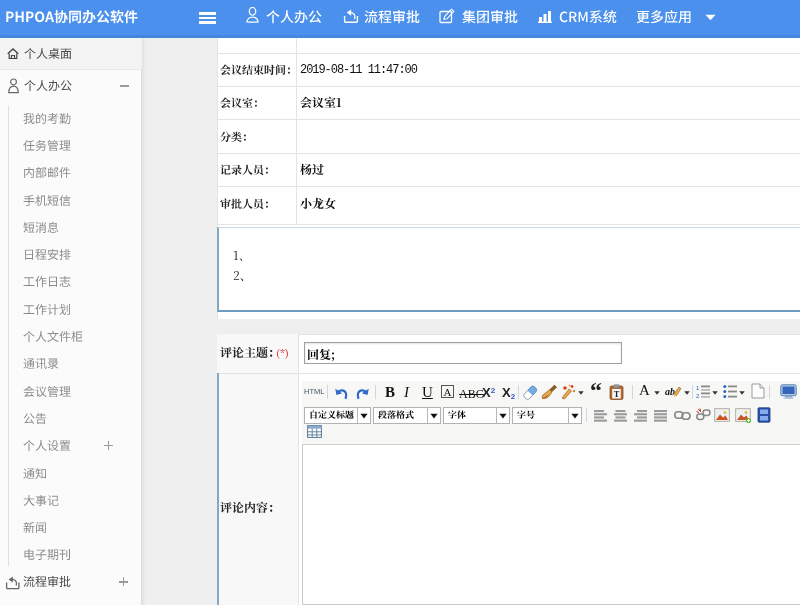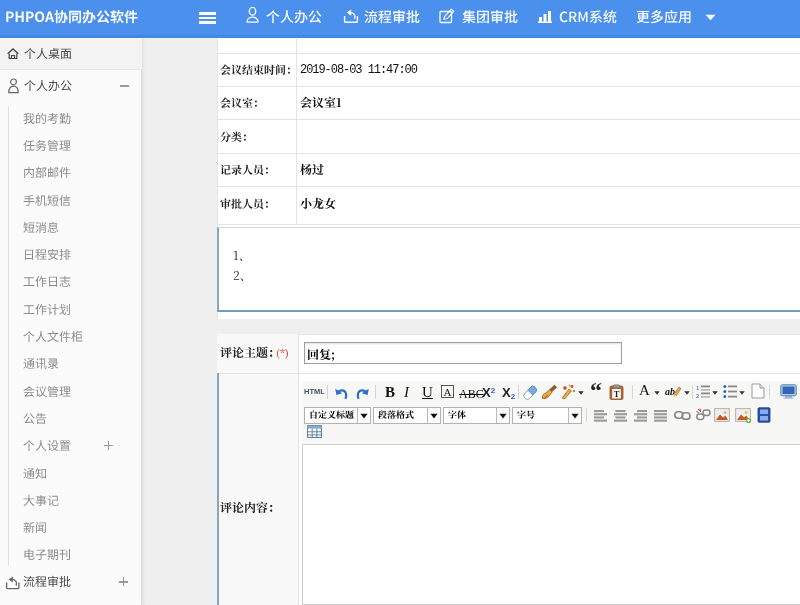--- a/index.html
+++ b/index.html
@@ -149,21 +149,21 @@
   </svg>
 <svg style="position:absolute;left:220px;top:131px" width="34" height="14" viewBox="0 0 34 14">
     <path transform="translate(0,10)" d="M5.3 -8.6 3.6 -9.3C3.1 -7.6 1.9 -5.4 0.3 -4.1L0.4 -4C2.6 -5 4.1 -6.8 4.9 -8.4C5.2 -8.4 5.3 -8.5 5.3 -8.6ZM7.4 -9.1 6.6 -9.4 6.4 -9.4C7 -6.7 8.1 -5.1 9.8 -4C10 -4.5 10.4 -5 10.8 -5.1L10.8 -5.3C9.2 -5.9 7.7 -7.1 7 -8.5C7.2 -8.8 7.3 -9 7.4 -9.1ZM5.4 -4.7H1.9L2 -4.4H3.9C3.8 -2.8 3.5 -0.9 0.7 0.8L0.8 1C4.5 -0.5 5.1 -2.5 5.3 -4.4H7.3C7.2 -2.2 7 -0.8 6.7 -0.5C6.6 -0.4 6.5 -0.4 6.3 -0.4C6 -0.4 5.1 -0.5 4.6 -0.5V-0.4C5.1 -0.3 5.6 -0.1 5.8 0.1C6 0.3 6 0.6 6 1C6.8 1 7.2 0.9 7.6 0.5C8.2 0 8.4 -1.5 8.6 -4.2C8.8 -4.2 8.9 -4.3 9 -4.4L7.9 -5.4L7.2 -4.7Z M13 -8.9 12.9 -8.8C13.3 -8.4 13.8 -7.7 14 -7.1C15.2 -6.4 16 -8.6 13 -8.9ZM20.2 -7.6 19.6 -6.7H17.8C18.5 -7.2 19.4 -7.8 19.9 -8.2C20.1 -8.2 20.3 -8.3 20.4 -8.4L18.8 -9C18.4 -8.3 17.9 -7.4 17.5 -6.7H17.1V-8.9C17.4 -8.9 17.4 -9 17.5 -9.2L15.8 -9.3V-6.7H11.5L11.6 -6.4H14.9C14.1 -5.3 12.8 -4.2 11.4 -3.5L11.5 -3.3C13.2 -3.9 14.7 -4.6 15.8 -5.6V-3.9H16C16.5 -3.9 17.1 -4.1 17.1 -4.2V-6C18.1 -5.4 19.2 -4.5 19.9 -3.8C21.3 -3.3 21.6 -5.9 17.1 -6.2V-6.4H21.2C21.4 -6.4 21.5 -6.5 21.5 -6.6C21 -7 20.2 -7.6 20.2 -7.6ZM20.4 -3.6 19.7 -2.7H16.8L16.9 -3.4C17.1 -3.4 17.3 -3.6 17.3 -3.7L15.5 -3.8C15.5 -3.4 15.5 -3 15.4 -2.7H11.3L11.4 -2.3H15.4C15.1 -1 14.2 -0 11.3 0.8L11.4 1C15.4 0.3 16.4 -0.8 16.7 -2.3H16.8C17.4 -0.4 18.8 0.5 20.7 1C20.9 0.4 21.2 -0.1 21.7 -0.2V-0.3C19.7 -0.5 17.9 -1 17 -2.3H21.4C21.5 -2.3 21.6 -2.4 21.7 -2.5C21.2 -2.9 20.4 -3.6 20.4 -3.6Z M24.9 -0.3C25.5 -0.3 25.9 -0.7 25.9 -1.2C25.9 -1.8 25.5 -2.2 24.9 -2.2C24.4 -2.2 24 -1.8 24 -1.2C24 -0.7 24.4 -0.3 24.9 -0.3ZM24.9 -4.5C25.5 -4.5 25.9 -5 25.9 -5.5C25.9 -6 25.5 -6.5 24.9 -6.5C24.4 -6.5 24 -6 24 -5.5C24 -5 24.4 -4.5 24.9 -4.5Z" fill="#222"></path>
   </svg>
 <svg style="position:absolute;left:220px;top:164px" width="56" height="14" viewBox="0 0 56 14">
     <path transform="translate(0,10)" d="M1.3 -9.3 1.2 -9.2C1.7 -8.7 2.3 -7.8 2.6 -7.1C3.8 -6.4 4.7 -8.8 1.3 -9.3ZM3 -5.7C3.3 -5.7 3.4 -5.8 3.5 -5.9L2.4 -6.8L1.8 -6.2H0.4L0.5 -5.9H1.8V-1.4C1.8 -1.1 1.7 -1 1.3 -0.7L2.2 0.6C2.3 0.5 2.4 0.4 2.5 0.2C3.4 -0.8 4.1 -1.7 4.4 -2.2L4.3 -2.3L3 -1.5ZM4.6 -5.4V-0.6C4.6 0.3 5 0.5 6.3 0.5H7.8C10.2 0.5 10.7 0.4 10.7 -0.2C10.7 -0.4 10.6 -0.5 10.2 -0.7L10.2 -2.1H10.1C9.8 -1.4 9.6 -0.9 9.5 -0.7C9.4 -0.6 9.3 -0.6 9.2 -0.6C8.9 -0.5 8.5 -0.5 7.9 -0.5H6.4C5.9 -0.5 5.9 -0.6 5.9 -0.8V-4.6H8.4V-3.7H8.6C9 -3.7 9.6 -3.9 9.6 -4V-7.8C9.9 -7.8 10.1 -8 10.2 -8.1L8.9 -9.1L8.2 -8.4H4.1L4.2 -8.1H8.4V-4.9H6L4.6 -5.4Z M12.8 -4.7 12.7 -4.6C13.1 -4.2 13.7 -3.5 13.8 -2.8C15 -2 16 -4.3 12.8 -4.7ZM20.3 -6.3 19.5 -5.4H19.4L19.5 -8.2C19.7 -8.2 19.8 -8.2 19.9 -8.4L18.6 -9.3L18.1 -8.7H12.6L12.7 -8.4H18.2L18.1 -7H13L13.1 -6.7H18.1L18 -5.4H11.4L11.5 -5H15.8V-2.9C14 -2.1 12.3 -1.4 11.5 -1.1L12.5 0.1C12.6 0.1 12.7 -0 12.7 -0.2C14 -1.1 15.1 -1.9 15.8 -2.5V-0.6C15.8 -0.5 15.8 -0.4 15.6 -0.4C15.3 -0.4 14.1 -0.5 14.1 -0.5V-0.4C14.7 -0.3 15 -0.1 15.2 0.1C15.3 0.3 15.4 0.6 15.4 1C16.9 0.9 17.1 0.3 17.1 -0.6V-4.5C17.8 -2 18.9 -0.7 20.6 0.2C20.7 -0.4 21.1 -0.8 21.6 -1L21.6 -1.1C20.6 -1.4 19.4 -1.9 18.5 -2.7C19.2 -3 20 -3.5 20.5 -3.8C20.8 -3.7 20.9 -3.8 21 -3.9L19.6 -4.8C19.3 -4.3 18.8 -3.6 18.3 -3C17.8 -3.5 17.4 -4.2 17.1 -5L17.1 -5H21.4C21.6 -5 21.7 -5.1 21.7 -5.2C21.2 -5.7 20.3 -6.3 20.3 -6.3Z M27.7 -8.7C28 -8.7 28.1 -8.8 28.1 -9L26.3 -9.2C26.3 -5.7 26.4 -2.1 22.4 0.8L22.5 1C26.6 -1 27.4 -3.8 27.6 -6.6C27.9 -3.1 28.7 -0.5 31.5 0.9C31.6 0.2 32 -0.3 32.7 -0.4L32.7 -0.5C29 -1.9 27.9 -4.5 27.7 -8.7Z M39.6 -4.4 37.8 -4.5C37.8 -1.9 38 -0.3 33.7 0.8L33.7 1C36.8 0.5 38.2 -0.3 38.7 -1.3C40.3 -0.7 41.3 0.1 41.9 0.7C43.1 1.8 45.4 -0.8 38.8 -1.5C39.2 -2.2 39.2 -3.1 39.2 -4.1C39.5 -4.1 39.6 -4.2 39.6 -4.4ZM35.9 -1.2V-4.9H41.2V-1.2H41.4C41.8 -1.2 42.4 -1.5 42.4 -1.5V-4.8C42.6 -4.8 42.8 -4.9 42.8 -5L41.6 -5.9L41.1 -5.2H36L34.6 -5.8V-0.8H34.8C35.4 -0.8 35.9 -1.1 35.9 -1.2ZM36.6 -6.2V-6.4H40.7V-6H40.9C41.3 -6 41.9 -6.2 41.9 -6.3V-8.2C42.1 -8.2 42.3 -8.3 42.3 -8.4L41.1 -9.3L40.6 -8.6H36.6L35.3 -9.2V-5.8H35.5C36 -5.8 36.6 -6.1 36.6 -6.2ZM40.7 -8.3V-6.8H36.6V-8.3Z M46.9 -0.3C47.5 -0.3 47.9 -0.7 47.9 -1.2C47.9 -1.8 47.5 -2.2 46.9 -2.2C46.4 -2.2 46 -1.8 46 -1.2C46 -0.7 46.4 -0.3 46.9 -0.3ZM46.9 -4.5C47.5 -4.5 47.9 -5 47.9 -5.5C47.9 -6 47.5 -6.5 46.9 -6.5C46.4 -6.5 46 -6 46 -5.5C46 -5 46.4 -4.5 46.9 -4.5Z" fill="#222"></path>
   </svg>
 <svg style="position:absolute;left:220px;top:198px" width="56" height="14" viewBox="0 0 56 14">
     <path transform="translate(0,10)" d="M1.7 -8.4H1.5C1.6 -7.9 1.1 -7.3 0.7 -7.1C0.4 -6.9 0.2 -6.6 0.3 -6.2C0.4 -5.8 1 -5.7 1.3 -6C1.7 -6.2 2 -6.7 1.9 -7.5H9.1C9 -7.1 8.9 -6.5 8.8 -6.1L8.3 -6.5L7.7 -5.9H6.1V-6.9C6.4 -6.9 6.5 -7 6.5 -7.1L4.8 -7.3V-5.9H3.2L1.8 -6.4V-0.9H2C2.6 -0.9 3.1 -1.2 3.1 -1.3V-1.8H4.8V1H5.1C5.6 1 6.1 0.7 6.1 0.6V-1.8H7.8V-1.2H8C8.5 -1.2 9.1 -1.5 9.1 -1.5V-5.3C9.3 -5.4 9.5 -5.5 9.6 -5.6L8.9 -6C9.4 -6.4 10 -6.9 10.4 -7.3C10.6 -7.3 10.7 -7.3 10.8 -7.4L9.7 -8.5L9 -7.8H5.8C6.5 -8.1 6.7 -9.3 4.6 -9.4L4.5 -9.3C4.7 -9 4.9 -8.5 4.9 -8C5 -7.9 5.2 -7.9 5.3 -7.8H1.9C1.8 -8 1.8 -8.2 1.7 -8.4ZM7.8 -5.5V-4H6.1V-5.5ZM7.8 -2.1H6.1V-3.7H7.8ZM4.8 -5.5V-4H3.1V-5.5ZM3.1 -2.1V-3.7H4.8V-2.1Z M14.4 -7.6 13.8 -6.8H13.8V-8.9C14.1 -8.9 14.2 -9 14.2 -9.2L12.6 -9.3V-6.8H11.3L11.3 -6.4H12.6V-4.3C12 -4.1 11.5 -4 11.3 -3.9L11.7 -2.5C11.9 -2.5 12 -2.6 12 -2.8L12.6 -3.1V-0.7C12.6 -0.6 12.5 -0.5 12.4 -0.5C12.2 -0.5 11.3 -0.6 11.3 -0.6V-0.4C11.7 -0.3 11.9 -0.2 12.1 0C12.2 0.2 12.3 0.6 12.3 1C13.6 0.9 13.8 0.3 13.8 -0.5V-3.9C14.4 -4.3 14.8 -4.7 15.2 -4.9L15.1 -5L13.8 -4.6V-6.4H15C15.2 -6.4 15.3 -6.5 15.3 -6.6C15 -7 14.4 -7.6 14.4 -7.6ZM17.3 -6.2 16.7 -5.3H16.5V-8.8C16.8 -8.8 17 -9 17 -9.1L15.4 -9.3V-1C15.4 -0.7 15.3 -0.6 14.9 -0.3L15.7 0.9C15.8 0.8 15.9 0.7 16 0.5C16.9 -0.2 17.7 -0.9 18.1 -1.2L18 -1.4L16.5 -0.8V-5H17.9C18 -5 18.1 -5 18.1 -5.2C17.8 -5.6 17.3 -6.2 17.3 -6.2ZM19.8 -9.1 18.3 -9.3V-0.5C18.3 0.3 18.5 0.6 19.4 0.6H20C21.3 0.6 21.7 0.4 21.7 -0.1C21.7 -0.3 21.6 -0.4 21.3 -0.5L21.3 -2H21.1C21 -1.4 20.8 -0.8 20.7 -0.6C20.7 -0.5 20.6 -0.5 20.5 -0.5C20.4 -0.5 20.3 -0.5 20.1 -0.5H19.7C19.5 -0.5 19.4 -0.5 19.4 -0.7V-4.6C20.1 -5 20.8 -5.5 21.2 -5.8C21.4 -5.7 21.6 -5.8 21.7 -5.9L20.4 -6.8C20.2 -6.4 19.8 -5.8 19.4 -5.1V-8.8C19.7 -8.9 19.8 -9 19.8 -9.1Z M27.7 -8.7C28 -8.7 28.1 -8.8 28.1 -9L26.3 -9.2C26.3 -5.7 26.4 -2.1 22.4 0.8L22.5 1C26.6 -1 27.4 -3.8 27.6 -6.6C27.9 -3.1 28.7 -0.5 31.5 0.9C31.6 0.2 32 -0.3 32.7 -0.4L32.7 -0.5C29 -1.9 27.9 -4.5 27.7 -8.7Z M39.6 -4.4 37.8 -4.5C37.8 -1.9 38 -0.3 33.7 0.8L33.7 1C36.8 0.5 38.2 -0.3 38.7 -1.3C40.3 -0.7 41.3 0.1 41.9 0.7C43.1 1.8 45.4 -0.8 38.8 -1.5C39.2 -2.2 39.2 -3.1 39.2 -4.1C39.5 -4.1 39.6 -4.2 39.6 -4.4ZM35.9 -1.2V-4.9H41.2V-1.2H41.4C41.8 -1.2 42.4 -1.5 42.4 -1.5V-4.8C42.6 -4.8 42.8 -4.9 42.8 -5L41.6 -5.9L41.1 -5.2H36L34.6 -5.8V-0.8H34.8C35.4 -0.8 35.9 -1.1 35.9 -1.2ZM36.6 -6.2V-6.4H40.7V-6H40.9C41.3 -6 41.9 -6.2 41.9 -6.3V-8.2C42.1 -8.2 42.3 -8.3 42.3 -8.4L41.1 -9.3L40.6 -8.6H36.6L35.3 -9.2V-5.8H35.5C36 -5.8 36.6 -6.1 36.6 -6.2ZM40.7 -8.3V-6.8H36.6V-8.3Z M46.9 -0.3C47.5 -0.3 47.9 -0.7 47.9 -1.2C47.9 -1.8 47.5 -2.2 46.9 -2.2C46.4 -2.2 46 -1.8 46 -1.2C46 -0.7 46.4 -0.3 46.9 -0.3ZM46.9 -4.5C47.5 -4.5 47.9 -5 47.9 -5.5C47.9 -6 47.5 -6.5 46.9 -6.5C46.4 -6.5 46 -6 46 -5.5C46 -5 46.4 -4.5 46.9 -4.5Z" fill="#222"></path>
   </svg>
-<div class="abs" style="left:300px;top:63px;font-family:'Liberation Mono',monospace;font-size:12px;letter-spacing:-1.05px;color:#111">2019-08-03 11:47:00</div>
+<div class="abs" style="left:300px;top:63px;font-family:'Liberation Mono',monospace;font-size:12px;letter-spacing:-1.05px;color:#111">2019-08-11 11:47:00</div>
 <svg style="position:absolute;left:300px;top:96px" width="43" height="16" viewBox="0 0 43 16">
     <path transform="translate(0,11)" d="M6.4 -9.3C7.2 -7.5 8.8 -6.1 10.6 -5.2C10.7 -5.7 11.1 -6.3 11.7 -6.4L11.7 -6.6C9.9 -7.1 7.7 -8.1 6.6 -9.5C7 -9.5 7.1 -9.6 7.2 -9.8L5.1 -10.3C4.6 -8.6 2.3 -6.1 0.3 -4.9L0.4 -4.7C2.7 -5.7 5.2 -7.5 6.4 -9.3ZM7.7 -6.8 7 -5.9H3L3.1 -5.6H8.7C8.8 -5.6 9 -5.6 9 -5.8C8.5 -6.2 7.7 -6.8 7.7 -6.8ZM7.3 -2.5 7.2 -2.4C7.6 -1.9 8.1 -1.3 8.6 -0.7C6.4 -0.6 4.3 -0.6 2.9 -0.6C4.2 -1.1 5.6 -1.9 6.3 -2.6C6.6 -2.5 6.7 -2.6 6.8 -2.7L5.3 -3.5H10.9C11.1 -3.5 11.2 -3.6 11.2 -3.7C10.7 -4.2 9.7 -4.9 9.7 -4.9L8.9 -3.9H0.9L1 -3.5H5C4.4 -2.6 3.1 -1.2 2.1 -0.8C1.9 -0.7 1.6 -0.6 1.6 -0.6L2.2 1C2.4 0.9 2.5 0.9 2.6 0.7C5.2 0.3 7.3 -0 8.8 -0.4C9.1 0.1 9.3 0.5 9.5 0.9C11 1.8 11.8 -1.2 7.3 -2.5Z M17.9 -10 17.8 -9.9C18.2 -9.2 18.7 -8.1 18.7 -7.2C19.9 -6.2 21.2 -8.7 17.9 -10ZM13.2 -10.1 13.1 -10C13.6 -9.5 14.1 -8.6 14.3 -7.9C15.6 -7.1 16.6 -9.6 13.2 -10.1ZM15.3 -6.3C15.5 -6.3 15.6 -6.4 15.7 -6.5L14.7 -7.5L14.1 -6.9H12.4L12.5 -6.6L13.9 -6.6V-1.6C13.9 -1.4 13.8 -1.3 13.3 -1L14.3 0.5C14.4 0.4 14.6 0.2 14.7 -0.1C15.8 -1.3 16.7 -2.4 17.2 -3L17.1 -3.1C16.5 -2.7 15.8 -2.3 15.3 -1.9ZM23 -8.7 21 -9.1C20.8 -6.9 20.2 -4.9 19.2 -3.2C18.1 -4.6 17.2 -6.4 16.9 -8.7L16.7 -8.6C17 -5.9 17.6 -3.8 18.6 -2.2C17.7 -0.9 16.5 0.1 15 0.9L15.1 1C16.7 0.4 18.1 -0.4 19.1 -1.5C19.9 -0.4 21 0.4 22.2 1C22.5 0.4 23 0 23.7 -0L23.7 -0.1C22.3 -0.7 21 -1.4 20 -2.4C21.2 -4 22 -6 22.5 -8.4C22.8 -8.4 22.9 -8.5 23 -8.7Z M31.1 -3.5 29.3 -3.7C30.7 -3.9 31.8 -4.1 32.7 -4.3C32.9 -3.9 33.2 -3.6 33.3 -3.2C34.7 -2.5 35.4 -5.2 31.5 -5.7L31.4 -5.7C31.7 -5.4 32.1 -5 32.5 -4.5C30.4 -4.5 28.5 -4.5 27.2 -4.5C28.3 -4.8 29.5 -5.4 30.3 -5.9C30.5 -5.8 30.7 -5.9 30.7 -6L29.6 -6.6H33.5C33.7 -6.6 33.8 -6.6 33.8 -6.8L33.8 -6.8C34.2 -7.1 34.8 -7.6 35.1 -7.9C35.4 -7.9 35.5 -8 35.6 -8.1L34.3 -9.3L33.6 -8.5H30.4C31.2 -8.9 31.3 -10.3 28.8 -10.2L28.8 -10.1C29.2 -9.8 29.5 -9.2 29.6 -8.7C29.7 -8.6 29.7 -8.6 29.8 -8.5H26.3C26.2 -8.8 26.2 -9 26.1 -9.2H25.9C25.9 -8.6 25.5 -8 25.1 -7.7C24.7 -7.6 24.5 -7.2 24.6 -6.8C24.8 -6.4 25.3 -6.3 25.7 -6.5C26.1 -6.8 26.4 -7.4 26.3 -8.2H33.7C33.7 -7.8 33.7 -7.3 33.6 -6.9C33.1 -7.3 32.5 -7.8 32.5 -7.8L31.8 -6.9H26.1L26.2 -6.6H28.8C28.3 -5.9 27.1 -4.9 26.2 -4.6C26.1 -4.5 25.8 -4.5 25.8 -4.5L26.4 -3C26.6 -3 26.7 -3.1 26.8 -3.3L29.2 -3.7V-1.9H25.7L25.8 -1.6H29.2V0.2H24.5L24.6 0.5H35.2C35.3 0.5 35.5 0.5 35.5 0.3C34.9 -0.2 34 -0.8 34 -0.8L33.2 0.2H30.7V-1.6H34C34.2 -1.6 34.3 -1.7 34.3 -1.8C33.8 -2.3 32.9 -2.9 32.9 -2.9L32.2 -1.9H30.7V-3.2C31 -3.3 31.1 -3.4 31.1 -3.5Z M36.7 0 41.2 0V-0.3L39.8 -0.6C39.8 -1.3 39.8 -2.1 39.8 -2.8V-7L39.8 -8.9L39.7 -9L36.6 -8.3V-7.9L38.2 -8.1V-2.8L38.1 -0.6L36.7 -0.4Z" fill="#111"></path>
   </svg>
 <svg style="position:absolute;left:300px;top:163px" width="25" height="16" viewBox="0 0 25 16">
     <path transform="translate(0,11)" d="M5.4 -6C5.2 -5.9 4.9 -5.8 4.7 -5.7L5.8 -4.7L6.4 -5.1H6.7C6.2 -3.5 5.3 -2.1 3.9 -1L4 -0.9C6 -1.9 7.3 -3.3 7.9 -5.1H8.3C7.9 -2.8 6.8 -0.9 4.7 0.5L4.9 0.6C7.6 -0.6 9 -2.6 9.6 -5.1H9.9C9.8 -2.4 9.4 -0.8 9 -0.5C8.9 -0.4 8.7 -0.3 8.5 -0.4C8.3 -0.4 7.6 -0.4 7.2 -0.4L7.2 -0.3C7.7 -0.2 8 -0 8.2 0.2C8.3 0.4 8.4 0.7 8.3 1.1C9 1.1 9.5 0.9 9.9 0.6C10.6 -0 11 -1.6 11.2 -4.9C11.5 -5 11.6 -5 11.7 -5.1L10.5 -6.2L9.8 -5.5H6.7C7.7 -6.4 9.3 -7.8 10 -8.6C10.4 -8.6 10.7 -8.7 10.8 -8.8L9.4 -9.9L8.8 -9.3H4.9L5 -8.9H8.6C7.8 -8.1 6.4 -6.8 5.4 -6ZM4.2 -8.2 3.6 -7.3H3.3V-9.7C3.6 -9.8 3.7 -9.9 3.7 -10L2 -10.2V-7.3H0.3L0.4 -6.9H1.8C1.5 -5.1 1.1 -3.2 0.2 -1.8L0.4 -1.7C1 -2.3 1.5 -3 2 -3.7V1.1H2.2C2.7 1.1 3.3 0.8 3.3 0.7V-5.7C3.6 -5.2 3.8 -4.5 3.9 -3.9C4.8 -3 6 -5.1 3.3 -6V-6.9H5C5.2 -6.9 5.3 -7 5.3 -7.1C4.9 -7.5 4.2 -8.2 4.2 -8.2Z M16.8 -6.4 16.7 -6.4C17.3 -5.6 17.6 -4.5 17.7 -3.8C18.8 -2.6 20.4 -5.3 16.8 -6.4ZM13.1 -10 12.9 -9.9C13.5 -9.2 14.1 -8.2 14.3 -7.3C15.6 -6.3 16.7 -9 13.1 -10ZM22.5 -8.7 21.8 -7.6H21.5V-9.6C21.8 -9.7 21.9 -9.8 22 -10L20.2 -10.1V-7.6H16L16.1 -7.2H20.2V-2.6C20.2 -2.4 20.1 -2.4 19.9 -2.4C19.6 -2.4 18.1 -2.4 18.1 -2.4V-2.3C18.8 -2.2 19.1 -2 19.3 -1.8C19.5 -1.6 19.6 -1.3 19.7 -0.9C21.3 -1 21.5 -1.6 21.5 -2.5V-7.2H23.4C23.5 -7.2 23.7 -7.3 23.7 -7.4C23.3 -7.9 22.5 -8.7 22.5 -8.7ZM14 -1.6C13.5 -1.2 12.8 -0.8 12.2 -0.5L13.2 1C13.3 0.9 13.4 0.8 13.3 0.7C13.8 0 14.5 -1 14.7 -1.4C14.9 -1.6 15 -1.6 15.1 -1.4C16.1 0.2 17.2 0.8 19.6 0.8C20.6 0.8 21.9 0.8 22.7 0.8C22.8 0.2 23.1 -0.3 23.7 -0.4V-0.6C22.4 -0.5 21.3 -0.5 20 -0.5C17.5 -0.5 16.3 -0.8 15.3 -1.8V-5.4C15.7 -5.5 15.9 -5.6 16 -5.7L14.5 -6.9L13.8 -6H12.3L12.4 -5.6H14Z" fill="#111"></path>
   </svg>
 <svg style="position:absolute;left:300px;top:197px" width="37" height="16" viewBox="0 0 37 16">
     <path transform="translate(0,11)" d="M8 -7 7.8 -7C8.8 -5.7 9.8 -3.9 10.1 -2.3C11.7 -1 12.9 -4.7 8 -7ZM2.6 -7.2C2.3 -5.6 1.5 -3.3 0.3 -1.8L0.4 -1.7C2.2 -2.8 3.5 -4.7 4.2 -6.2C4.5 -6.2 4.6 -6.3 4.6 -6.4ZM5.4 -10V-0.8C5.4 -0.7 5.3 -0.6 5.1 -0.6C4.7 -0.6 2.9 -0.7 2.9 -0.7V-0.5C3.7 -0.4 4.1 -0.2 4.3 -0C4.6 0.2 4.7 0.6 4.8 1.1C6.6 0.9 6.9 0.3 6.9 -0.7V-9.5C7.2 -9.5 7.3 -9.7 7.3 -9.8Z M18.7 -9.8 18.6 -9.8C19.1 -9.3 19.8 -8.5 20 -7.8C21.4 -7.1 22.3 -9.6 18.7 -9.8ZM18.1 -10 16.1 -10.2C16.1 -9.1 16.1 -8.1 16.1 -7.1H12.5L12.6 -6.8H16.1C15.9 -3.9 15.2 -1.3 12.3 0.9L12.4 1C16.5 -0.9 17.3 -3.7 17.6 -6.8H18.3V-2.1C17.4 -1.1 16.4 -0.3 15.2 0.4L15.3 0.5C16.4 0.1 17.4 -0.4 18.3 -1V-0.5C18.3 0.5 18.6 0.7 19.9 0.7H21.1C23.2 0.7 23.7 0.5 23.7 -0C23.7 -0.3 23.6 -0.5 23.2 -0.6L23.2 -2.5H23C22.8 -1.6 22.6 -0.9 22.4 -0.7C22.4 -0.6 22.3 -0.5 22.1 -0.5C21.9 -0.5 21.6 -0.5 21.3 -0.5H20.2C19.8 -0.5 19.7 -0.6 19.7 -0.8V-2.1C20.7 -3 21.5 -4.1 22.3 -5.4C22.6 -5.3 22.7 -5.4 22.8 -5.5L21 -6.4C20.6 -5.5 20.2 -4.7 19.7 -3.9V-6.8H23.1C23.3 -6.8 23.4 -6.9 23.5 -7C22.9 -7.5 22 -8.2 22 -8.2L21.1 -7.1H17.6C17.6 -8 17.6 -8.8 17.7 -9.6C18 -9.7 18.1 -9.8 18.1 -10Z M34.1 -8.1 33.3 -7H29.2C29.6 -8 29.9 -8.8 30.1 -9.5C30.5 -9.5 30.6 -9.6 30.7 -9.7L28.8 -10.2C28.6 -9.5 28.1 -8.3 27.6 -7H24.3L24.4 -6.7H27.5C27 -5.4 26.4 -4.1 25.9 -3.3C27.1 -2.9 28.4 -2.4 29.6 -1.8C28.4 -0.6 26.7 0.3 24.3 0.9L24.4 1.1C27.3 0.7 29.3 -0.1 30.6 -1.2C31.8 -0.6 32.8 0.2 33.5 0.9C34.8 1.4 36.2 -0.4 31.5 -2.1C32.5 -3.3 33 -4.8 33.5 -6.7H35.3C35.5 -6.7 35.6 -6.7 35.7 -6.9C35.1 -7.4 34.1 -8.1 34.1 -8.1ZM27.5 -3.3C28 -4.2 28.5 -5.5 29 -6.7H31.8C31.5 -5 31 -3.7 30.2 -2.6C29.4 -2.8 28.5 -3.1 27.5 -3.3Z" fill="#111"></path>
   </svg>
 <div class="abs" style="left:217px;top:227px;width:583px;height:85px;background:#fff;border-top:1px solid #c6d8e4;border-left:2px solid #85a8c0;border-bottom:2px solid #6f9cbe"></div>
@@ -186,21 +186,21 @@
 <div class="abs" style="left:304px;top:342px;width:318px;height:22px;background:#fff;border:1px solid #a0a0a0;box-shadow:inset 0 1px 2px rgba(0,0,0,0.12)"></div>
 <svg style="position:absolute;left:306.5px;top:348px" width="29" height="16" viewBox="0 0 29 16">
     <path transform="translate(0,11)" d="M9.4 -0.6H2.5V-8.8H9.4ZM2.5 0.4V-0.3H9.4V0.8H9.6C10.2 0.8 10.8 0.5 10.8 0.4V-8.6C11.1 -8.6 11.2 -8.7 11.3 -8.8L10 -9.9L9.3 -9.1H2.7L1.2 -9.7V0.9H1.4C2 0.9 2.5 0.6 2.5 0.4ZM7 -3.3H5.1V-6.5H7ZM5.1 -2.3V-3H7V-2.1H7.2C7.7 -2.1 8.3 -2.4 8.3 -2.5V-6.3C8.5 -6.3 8.7 -6.4 8.8 -6.5L7.5 -7.5L6.9 -6.8H5.2L3.9 -7.4V-1.9H4C4.6 -1.9 5.1 -2.2 5.1 -2.3Z M17.6 -3.6 16.2 -4.2 16.2 -4.3V-4.3H20V-4H20.2C20.7 -4 21.4 -4.2 21.4 -4.3V-6.9C21.7 -6.9 21.8 -7 21.9 -7.1L20.5 -8.1L19.9 -7.5H16.3L15.3 -7.8C15.5 -8 15.6 -8.2 15.8 -8.4H22.7C22.9 -8.4 23 -8.5 23.1 -8.6C22.5 -9.1 21.6 -9.8 21.6 -9.8L20.8 -8.8H16L16.3 -9.3C16.5 -9.2 16.7 -9.3 16.8 -9.5L14.9 -10.2C14.4 -8.5 13.4 -6.8 12.5 -5.8L12.6 -5.7C13.4 -6.1 14.2 -6.6 14.8 -7.3V-3.8H15C15.3 -3.8 15.5 -3.9 15.7 -3.9C15.3 -2.9 14.5 -1.6 13.5 -0.8L13.6 -0.6C14.6 -1 15.4 -1.6 16.1 -2.2C16.5 -1.7 16.9 -1.2 17.5 -0.7C16.1 0 14.4 0.6 12.5 0.9L12.5 1.1C14.8 0.9 16.8 0.6 18.4 -0.2C19.5 0.5 20.9 0.8 22.5 1.1C22.7 0.3 23 -0.1 23.6 -0.3V-0.5C22.3 -0.5 20.9 -0.6 19.7 -0.9C20.4 -1.3 21 -1.8 21.5 -2.4C21.8 -2.5 21.9 -2.5 22 -2.6L20.8 -3.9L19.9 -3.1H16.9L17.1 -3.4C17.4 -3.4 17.5 -3.5 17.6 -3.6ZM18.3 -1.3C17.5 -1.6 16.8 -1.9 16.3 -2.4L16.6 -2.8H19.8C19.4 -2.2 18.9 -1.7 18.3 -1.3ZM20 -7.1V-6.1H16.2V-7.1ZM20 -4.7H16.2V-5.7H20Z M26 -4.5C26.6 -4.5 27 -4.9 27 -5.4C27 -6 26.6 -6.4 26 -6.4C25.5 -6.4 25 -6 25 -5.4C25 -4.9 25.5 -4.5 26 -4.5ZM24.9 2.2C26.2 1.8 27 0.9 27 -0.5C27 -0.9 27 -1.1 26.8 -1.4C26.6 -1.6 26.3 -1.7 26 -1.7C25.5 -1.7 25.1 -1.3 25.1 -0.8C25.1 -0.4 25.2 -0.1 25.7 0.1L26.2 0.4C26 1.1 25.6 1.5 24.8 1.9Z" fill="#000"></path>
   </svg>
 <svg style="position:absolute;left:220px;top:501px" width="61" height="16" viewBox="0 0 61 16">
     <path transform="translate(0,11)" d="M11.3 -7.3 9.6 -7.9C9.4 -7 9.1 -5.5 8.6 -4.5L8.7 -4.4C9.6 -5.1 10.4 -6.2 10.9 -7.1C11.2 -7.1 11.3 -7.2 11.3 -7.3ZM4.5 -7.7 4.4 -7.7C4.7 -6.9 5 -5.8 5 -4.8C6.2 -3.7 7.5 -6.1 4.5 -7.7ZM1.3 -10.1 1.2 -10C1.6 -9.5 2.1 -8.7 2.2 -8.1C3.5 -7.3 4.5 -9.6 1.3 -10.1ZM3.1 -6.4C3.4 -6.4 3.6 -6.5 3.6 -6.6L2.5 -7.6L1.8 -6.9H0.3L0.4 -6.6L1.8 -6.6V-1.6C1.8 -1.4 1.7 -1.2 1.2 -0.9L2.2 0.5C2.3 0.4 2.5 0.2 2.6 -0C3.6 -1.1 4.4 -2.1 4.9 -2.6L4.8 -2.7L3.1 -1.8ZM10.4 -4.9 9.7 -4H8.3V-8.6H11C11.1 -8.6 11.3 -8.7 11.3 -8.8C10.8 -9.3 9.9 -10 9.9 -10L9.1 -9H4.2L4.2 -8.6H6.9V-4H3.6L3.7 -3.6H6.9V1H7.1C7.8 1 8.3 0.7 8.3 0.6V-3.6H11.4C11.6 -3.6 11.7 -3.7 11.8 -3.8C11.3 -4.3 10.4 -4.9 10.4 -4.9Z M13.4 -10.1 13.3 -10C13.8 -9.5 14.3 -8.7 14.5 -7.9C15.8 -7.1 16.8 -9.6 13.4 -10.1ZM15.3 -6.3C15.6 -6.3 15.7 -6.4 15.7 -6.5L14.6 -7.5L14 -6.9H12.3L12.5 -6.5H13.9V-1.3C13.9 -1 13.9 -0.9 13.3 -0.6L14.3 0.9C14.5 0.8 14.6 0.6 14.7 0.4C15.7 -0.7 16.5 -1.7 16.9 -2.2L16.8 -2.3L15.3 -1.5ZM19 -6 17.7 -6.1C18.7 -7 19.4 -8 19.9 -9C20.5 -7.3 21.4 -5.7 22.7 -4.7C22.7 -5.2 23.1 -5.7 23.7 -6L23.7 -6.1C22.4 -6.7 20.8 -7.8 20.1 -9.3C20.4 -9.3 20.6 -9.4 20.6 -9.5L18.7 -10.2C18.3 -8.5 17 -6 15.5 -4.5L15.6 -4.4C16.2 -4.7 16.7 -5.1 17.2 -5.6V-0.6C17.2 0.4 17.6 0.7 18.9 0.7H20.4C22.8 0.7 23.3 0.4 23.3 -0.2C23.3 -0.4 23.2 -0.6 22.8 -0.8L22.8 -2.4H22.6C22.4 -1.7 22.2 -1 22.1 -0.8C22 -0.7 21.9 -0.6 21.7 -0.6C21.5 -0.6 21.1 -0.6 20.5 -0.6H19.2C18.7 -0.6 18.6 -0.7 18.6 -0.9V-2.8C19.6 -3.1 20.7 -3.6 21.7 -4.2C22 -4.1 22.2 -4.1 22.3 -4.2L20.8 -5.5C20.1 -4.7 19.3 -3.8 18.6 -3.2V-5.7C18.9 -5.7 19 -5.8 19 -6Z M29.2 -10.2C29.2 -9.4 29.2 -8.6 29.2 -7.9H26.7L25.2 -8.5V1H25.4C26 1 26.6 0.7 26.6 0.5V-7.6H29.1C29 -5.5 28.5 -3.8 26.7 -2.5L26.8 -2.3C28.8 -3.1 29.7 -4.2 30.2 -5.6C30.9 -4.8 31.6 -3.7 31.8 -2.7C33.1 -1.8 34.1 -4.5 30.3 -6C30.4 -6.5 30.5 -7 30.6 -7.6H33.5V-0.8C33.5 -0.6 33.4 -0.5 33.2 -0.5C32.8 -0.5 31.2 -0.6 31.2 -0.6V-0.5C31.9 -0.3 32.3 -0.2 32.5 0C32.8 0.3 32.9 0.6 32.9 1.1C34.7 0.9 34.9 0.3 34.9 -0.6V-7.3C35.2 -7.4 35.4 -7.5 35.4 -7.6L34 -8.7L33.4 -7.9H30.6C30.6 -8.5 30.7 -9.1 30.7 -9.7C31 -9.7 31.1 -9.9 31.1 -10Z M41.4 -7.1 39.7 -7.8C39.3 -6.9 38.3 -5.6 37.2 -4.7L37.3 -4.6C38.7 -5.1 40.2 -6.1 40.9 -6.9C41.2 -6.9 41.3 -7 41.4 -7.1ZM42.9 -7.5 42.8 -7.4C43.7 -6.9 44.8 -5.9 45.3 -5C46.3 -4.6 46.8 -5.9 45.6 -6.8C46.1 -7.1 46.7 -7.6 47.1 -7.9C47.4 -8 47.5 -8 47.6 -8.1L46.3 -9.3L45.6 -8.5H42.4C43.2 -8.9 43.3 -10.3 40.8 -10.2L40.8 -10.1C41.2 -9.8 41.5 -9.2 41.6 -8.7C41.7 -8.6 41.7 -8.6 41.8 -8.5H38.2C38.2 -8.8 38.1 -9 38 -9.2H37.9C37.9 -8.6 37.4 -7.9 37 -7.7C36.6 -7.5 36.4 -7.2 36.5 -6.8C36.7 -6.3 37.3 -6.3 37.7 -6.5C38.1 -6.8 38.4 -7.4 38.3 -8.2H45.7C45.6 -7.8 45.5 -7.2 45.5 -6.9L45.5 -6.8C45 -7.2 44.1 -7.5 42.9 -7.5ZM42.4 -5.7C42.8 -4.9 43.5 -4.1 44.3 -3.5L43.7 -2.8H40.3L39.3 -3.2C40.7 -3.9 41.8 -4.8 42.4 -5.7ZM40.2 0.6V0.2H43.8V1H44C44.5 1 45.2 0.7 45.2 0.6V-2.3C45.4 -2.3 45.5 -2.4 45.6 -2.5L44.6 -3.2C45.2 -2.8 45.9 -2.4 46.7 -2.1C46.8 -2.7 47.1 -3.3 47.7 -3.4V-3.6C45.9 -3.9 43.7 -4.7 42.6 -5.8C43 -5.9 43.1 -5.9 43.2 -6.1L41.1 -6.6C40.6 -5.1 38.4 -3.1 36.3 -2L36.4 -1.9C37.2 -2.1 38.1 -2.5 38.8 -2.9V1.1H39C39.6 1.1 40.2 0.8 40.2 0.6ZM43.8 -2.5V-0.2H40.2V-2.5Z M51.2 -0.3C51.8 -0.3 52.3 -0.8 52.3 -1.3C52.3 -1.9 51.8 -2.4 51.2 -2.4C50.6 -2.4 50.1 -1.9 50.1 -1.3C50.1 -0.8 50.6 -0.3 51.2 -0.3ZM51.2 -4.9C51.8 -4.9 52.3 -5.4 52.3 -6C52.3 -6.6 51.8 -7 51.2 -7C50.6 -7 50.1 -6.6 50.1 -6C50.1 -5.4 50.6 -4.9 51.2 -4.9Z" fill="#222"></path>
   </svg>
 <div class="abs" style="left:217px;top:373px;width:2px;height:232px;background:#85a8c0"></div>
 <div class="abs" style="left:302px;top:381px;width:508px;height:224px;border:1px solid #cccccc;border-right:none;background:#fff"></div>
 <div class="abs" style="left:302px;top:381px;width:508px;height:64px;background:#f7f7f5;border-bottom:1px solid #cfcfcb"></div>
-<div class="abs" style="left:304px;top:387px;font-size:7.5px;font-weight:bold;color:#445566">HTML</div>
+<div class="abs" style="left:304px;top:387px;font-size:7.5px;font-weight:normal;color:#445566">HTML</div>
 <div class="abs" style="left:327px;top:385px;width:1px;height:14px;background:#d6d6d6"></div>
 <svg class="abs" style="left:335px;top:388px" width="14" height="12" viewBox="0 0 14 12">
 <path d="M2 4.5 C5.5 1 10 2 11 5.5 C11.4 7.4 11 9.4 10.5 10.8" fill="none" stroke="#2f6bc8" stroke-width="2.2"></path>
 <path d="M0.3 0.8 L1.4 7 L7.2 5.2 Z" fill="#2f6bc8"></path>
   </svg>
 <svg class="abs" style="left:355px;top:388px" width="14" height="12" viewBox="0 0 14 12">
 <path d="M12 4.5 C8.5 1 4 2 3 5.5 C2.6 7.4 3 9.4 3.5 10.8" fill="none" stroke="#2f6bc8" stroke-width="2.2"></path>
 <path d="M13.7 0.8 L12.6 7 L6.8 5.2 Z" fill="#2f6bc8"></path>
   </svg>
 <div class="abs" style="left:375px;top:385px;width:1px;height:14px;background:#d6d6d6"></div>

